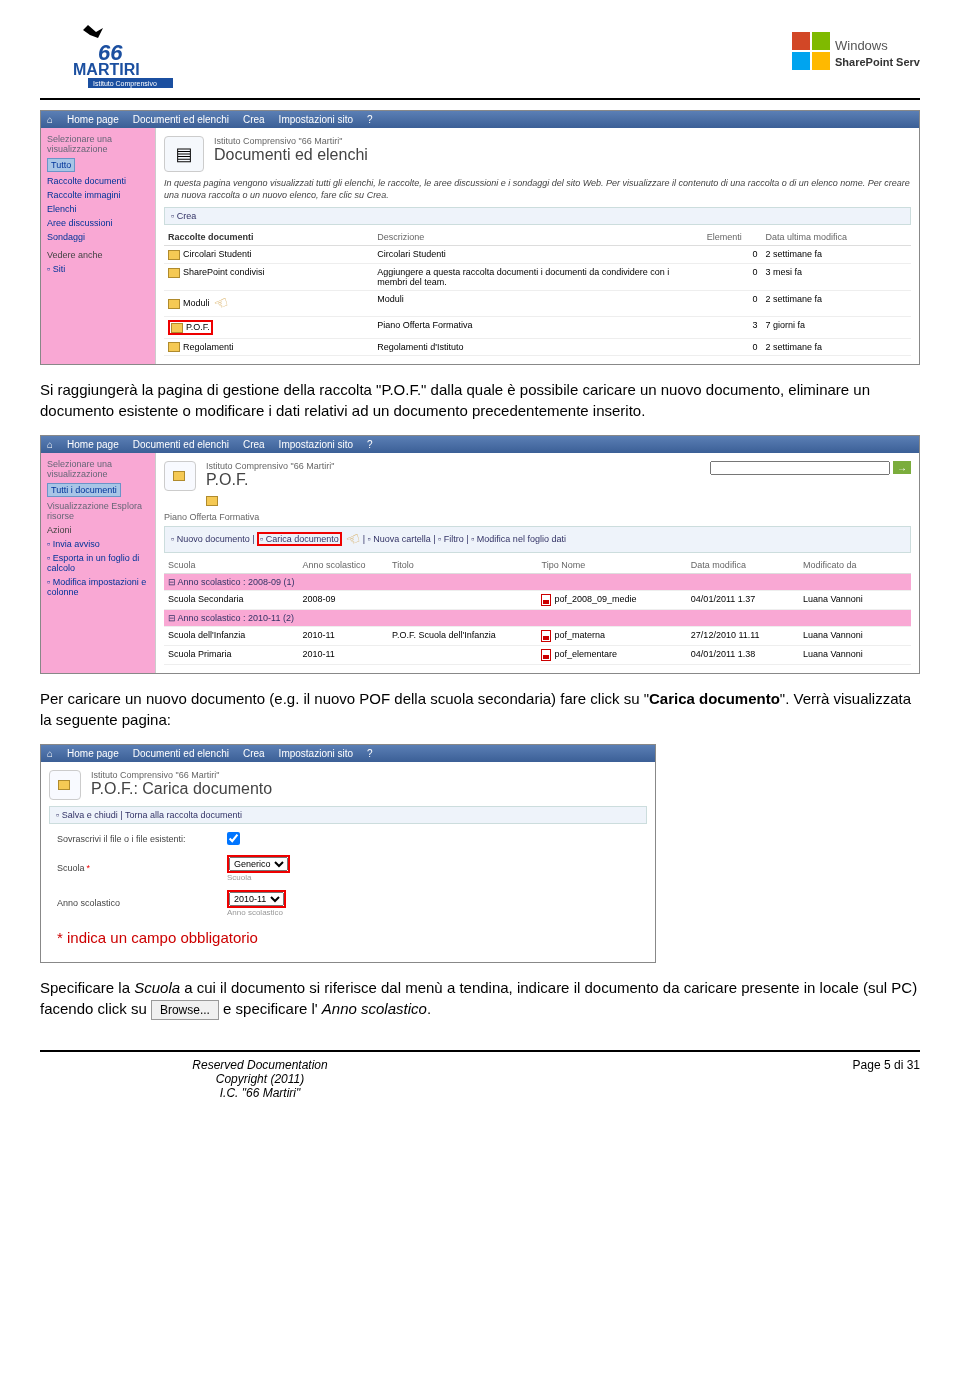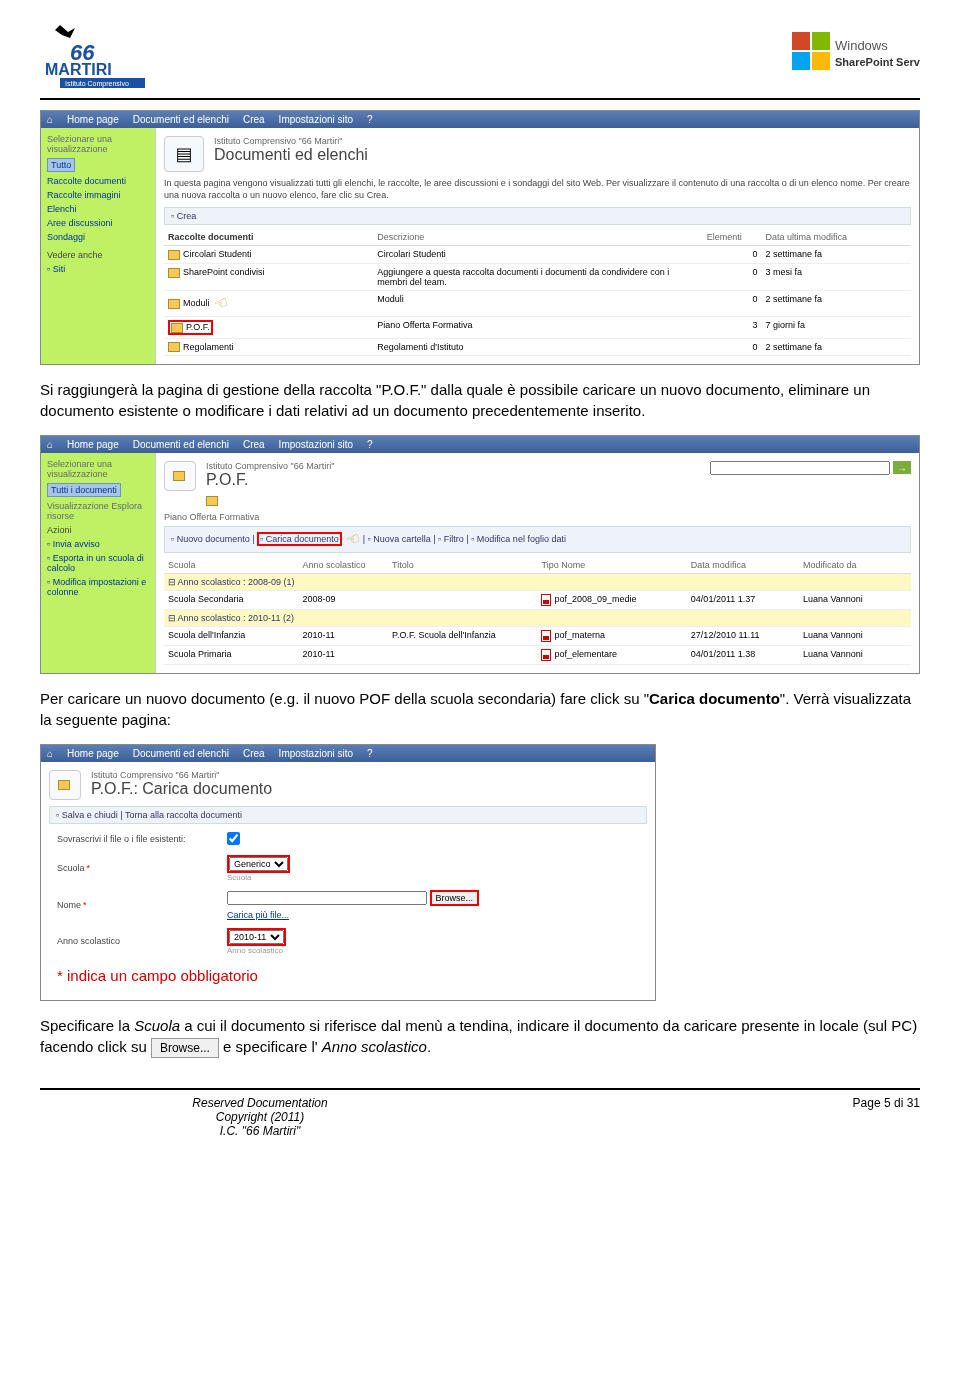--- a/index.html
+++ b/index.html
@@ -1,41 +1,41 @@
 <!DOCTYPE html>
 <html><head>
 <meta charset="utf-8">
 <style>
   * { margin: 0; padding: 0; box-sizing: border-box; }
   body { font-family: Arial, sans-serif; background: #fff; width: 960px; padding: 20px 40px; font-size: 13px; color: #000; }
   .header-bar { display: flex; justify-content: space-between; align-items: center; border-bottom: 2px solid #000; padding-bottom: 8px; margin-bottom: 10px; }
-  .logo-left { width: 120px; height: 70px; display: flex; align-items: center; justify-content: flex-end; }
+  .logo-left { width: 120px; height: 70px; display: flex; align-items: center; justify-content: flex-end; margin-left: 28px; }
   .logo-right { width: 130px; height: 50px; }
   .para { margin: 14px 0; font-size: 15px; line-height: 1.4; }
   .bold { font-weight: bold; }
   .italic { font-style: italic; }
   .screenshot { border: 1px solid #888; margin: 8px 0; font-size: 10px; background: #fff; position: relative; }
   .sp-topbar { background: linear-gradient(#5b7fb5,#3b5f96); color: #fff; padding: 3px 6px; font-size: 10px; display: flex; gap: 14px; align-items: center; }
   .sp-topbar span { color: #fff; }
   .sp-body { display: flex; }
-  .sp-side { width: 115px; background: #bef264; padding: 6px; border-right: 1px solid #ccc; font-size: 9px; }
+  .sp-side { width: 115px; background: #f9a8d4; padding: 6px; border-right: 1px solid #ccc; font-size: 9px; }
   .sp-side .hdr { color: #667; margin-bottom: 4px; }
   .sp-side div { margin-bottom: 4px; color: #003399; }
   .sp-main { flex: 1; padding: 8px; background: #fff; }
   .sp-title { font-size: 16px; color: #444; margin-bottom: 2px; }
   .sp-subtitle { font-size: 9px; color: #666; }
-  .sp-desc { font-size: 9px; color: #444; margin: 6px 0; line-height: 1.3; }
+  .sp-desc { font-size: 9px; color: #444; margin: 6px 0; line-height: 1.3; font-style: italic; }
   .sp-toolbar { background: #eef3fa; border: 1px solid #cdd; padding: 3px 6px; font-size: 9px; color: #336; margin: 4px 0; }
   .sp-table { width: 100%; font-size: 9px; border-collapse: collapse; }
   .sp-table th { text-align: left; color: #666; padding: 3px 4px; font-weight: normal; border-bottom: 1px solid #ddd; }
   .sp-table td { padding: 3px 4px; border-bottom: 1px solid #eee; vertical-align: top; }
   .highlight-red { border: 2px solid #e00; display: inline-block; padding: 0 1px; }
   .fld-icon { display: inline-block; width: 12px; height: 10px; background: #f5c954; border: 1px solid #b08b2d; margin-right: 3px; vertical-align: middle; }
   .hand { display: inline-block; font-size: 16px; color: #d4a754; transform: rotate(-20deg); margin-left: 4px; vertical-align: middle; }
-  .sp-grouphdr { background: #fef9c3; padding: 2px 4px; font-size: 9px; color: #336; margin: 3px 0; }
+  .sp-grouphdr { background: #f9a8d4; padding: 2px 4px; font-size: 9px; color: #336; margin: 3px 0; }
   .pdf-icon { display: inline-block; width: 10px; height: 12px; background: #fff; border: 1px solid #c00; position: relative; margin-right: 3px; vertical-align: middle; }
   .pdf-icon::after { content: ''; position: absolute; bottom: 1px; left: 1px; right: 1px; height: 4px; background: #c00; }
   .form-row { display: flex; padding: 4px 8px; font-size: 9px; align-items: center; }
   .form-row .lbl { width: 170px; color: #444; }
   .form-row .val { flex: 1; }
   .form-row input[type=text] { width: 200px; font-size: 9px; }
   .browse { border: 2px solid #e00; display: inline-block; padding: 1px 4px; background: #eee; font-size: 9px; }
   .sel { border: 2px solid #e00; display: inline-block; }
   .sel select { font-size: 9px; }
   .footer { border-top: 2px solid #000; margin-top: 30px; padding-top: 6px; display: flex; justify-content: space-between; font-size: 12px; }
@@ -162,21 +162,21 @@
     <span>Impostazioni sito</span>
     <span>?</span>
   </div>
   <div class="sp-body">
     <div class="sp-side">
       <div class="hdr">Selezionare una visualizzazione</div>
       <div><span class="tutto-sel">Tutti i documenti</span></div>
       <div style="color:#667">Visualizzazione Esplora risorse</div>
       <div class="hdr" style="color:#444">Azioni</div>
       <div>▫ <span>Invia avviso</span></div>
-      <div>▫ <span>Esporta in un scuola di calcolo</span></div>
+      <div>▫ <span>Esporta in un foglio di calcolo</span></div>
       <div>▫ <span>Modifica impostazioni e colonne</span></div>
     </div>
     <div class="sp-main">
       <div class="sp-icon-bar">
         <div class="top-docicon">
             <span class="fld-icon"></span>
           </div>
         <div>
           <div class="sp-subtitle">Istituto Comprensivo "66 Martiri"</div>
           <div class="sp-title">P.O.F.</div>
@@ -270,27 +270,20 @@
       <div class="val"><input type="checkbox" checked="" style=""></div>
     </div>
     <div class="form-row">
       <div class="lbl"><span>Scuola</span><span class="required">*</span></div>
       <div class="val">
         <span class="sel"><select><option>Generico</option></select></span>
         <div class="form-note">Scuola</div>
       </div>
     </div>
     <div class="form-row">
-      <div class="lbl"><span>Nome</span><span class="required">*</span></div>
-      <div class="val">
-        <input type="text" style=""> <span class="browse">Browse...</span>
-        <div style="margin-top:4px"><a href="#" style="font-size:9px;color:#003399">Carica più file...</a></div>
-      </div>
-    </div>
-    <div class="form-row">
       <div class="lbl">Anno scolastico</div>
       <div class="val">
         <span class="sel"><select><option>2010-11</option></select></span>
         <div class="form-note">Anno scolastico</div>
       </div>
     </div>
     <div style="padding:8px;font-size:15px;color:#c00">* indica un campo obbligatorio</div>
   </div>
 </div>
 

